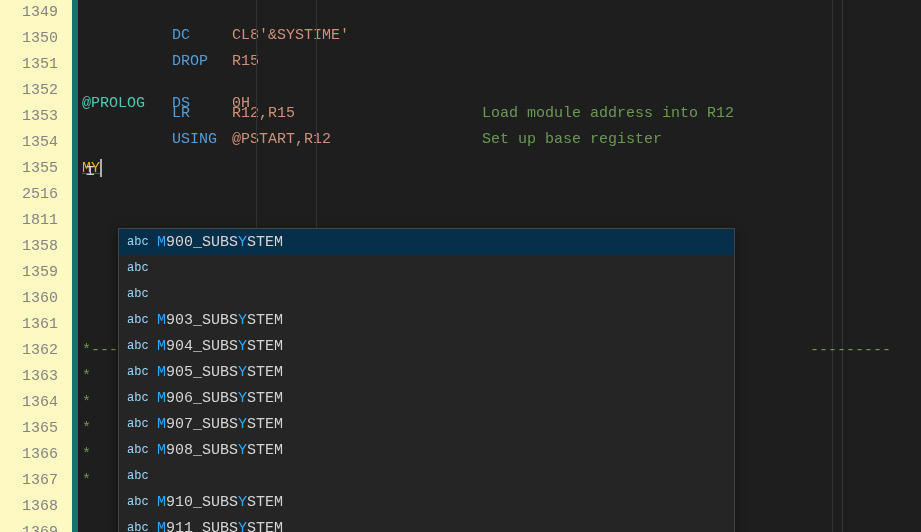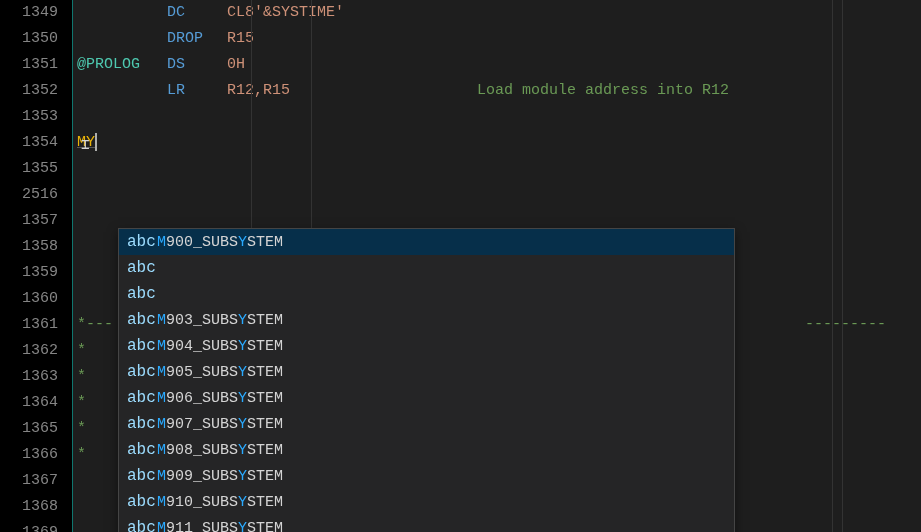--- a/index.html
+++ b/index.html
@@ -13,51 +13,51 @@
     height: 532px;
     color: #d4d4d4;
   }
   .editor {
     display: flex;
     height: 100%;
     position: relative;
   }
   .gutter {
     width: 58px;
-    background: #000000;
+    background: #fef9c3;
     color: #858585;
     text-align: right;
     padding-right: 14px;
     user-select: none;
     flex-shrink: 0;
     line-height: 26px;
     padding-top: 0;
   }
   .line-num {
     height: 26px;
   }
   .code-area {
     flex: 1;
     position: relative;
     line-height: 26px;
-    border-left: 1px solid #0f766e;
+    border-left: 6px solid #0f766e;
   }
   .code-line {
     height: 26px;
     white-space: pre;
     padding-left: 4px;
   }
   .label   { color: #4ec9b0; }
   .opcode  { color: #569cd6; }
   .operand { color: #ce9178; }
   .comment { color: #6a9955; }
   .star    { color: #6a9955; }
 
   
-  .col-label   { display:inline-block; width:90px; }
+  .col-label   { display:inline-block; width:90px;margin-top:39px; }
   .col-opcode  { display:inline-block; width:60px; }
   .col-operand { display:inline-block; width:250px; }
 
   .cursor-line {
     position: relative;
   }
   .cursor-text {
     color:#eab308;
     text-decoration: underline;
     text-decoration-color:#555;
@@ -91,21 +91,21 @@
     display: flex;
     align-items: center;
     padding-left: 4px;
     cursor: pointer;
   }
   .sug-row.selected {
     background: #062f4a;
   }
   .sug-icon {
     color:#9cdcfe;
-    font-size:16px;
+    font-size:12px;
     width:30px;
     text-align:left;
     padding-left:4px;
   }
   .sug-text {
     color:#d4d4d4;
   }
   .hl { color:#2aaaff; }
 
   .ruler1 { position:absolute; left:178px; top:0; bottom:0; width:1px; background:#333; }
@@ -123,21 +123,21 @@
 <div class="editor">
   <div class="gutter" id="gutter">
       <div class="line-num">1349</div>
       <div class="line-num">1350</div>
       <div class="line-num">1351</div>
       <div class="line-num">1352</div>
       <div class="line-num">1353</div>
       <div class="line-num">1354</div>
       <div class="line-num">1355</div>
       <div class="line-num">2516</div>
-      <div class="line-num">1357</div>
+      <div class="line-num">1811</div>
       <div class="line-num">1358</div>
       <div class="line-num">1359</div>
       <div class="line-num">1360</div>
       <div class="line-num">1361</div>
       <div class="line-num">1362</div>
       <div class="line-num">1363</div>
       <div class="line-num">1364</div>
       <div class="line-num">1365</div>
       <div class="line-num">1366</div>
       <div class="line-num">1367</div>
@@ -146,20 +146,21 @@
     </div>
   <div class="code-area" id="codearea">
     <div class="ruler1"></div>
     <div class="ruler2"></div>
     <div class="ruler-right1"></div>
     <div class="ruler-right2"></div>
   <div class="code-line"><span class="col-label label"></span><span class="col-opcode opcode">DC</span><span class="col-operand operand">CL8'&amp;SYSTIME'</span></div>
       <div class="code-line"><span class="col-label label"></span><span class="col-opcode opcode">DROP</span><span class="col-operand operand">R15</span></div>
       <div class="code-line"><span class="col-label label">@PROLOG</span><span class="col-opcode opcode">DS</span><span class="col-operand operand">0H</span></div>
       <div class="code-line"><span class="col-label label"></span><span class="col-opcode opcode">LR</span><span class="col-operand operand">R12,R15</span><span class="comment">Load module address into R12</span></div>
+      <div class="code-line"><span class="col-label label"></span><span class="col-opcode opcode">USING</span><span class="col-operand operand">@PSTART,R12</span><span class="comment">Set up base register</span></div>
       <div class="code-line"><span class="star"></span></div>
       <div class="code-line cursor-line"><span class="cursor-ibeam">⌶</span><span class="cursor-text">MY</span><span class="cursor-caret"></span></div>
       <div class="code-line"><span class="star"></span></div>
       <div class="code-line"><span class="star"></span></div>
       <div class="code-line"><span class="star"></span></div>
       <div class="code-line"><span class="star"></span></div>
       <div class="code-line"><span class="star"></span></div>
       <div class="code-line"><span class="star"></span></div>
       <div class="code-line"><span class="dashline">*---</span><span class="dashline" style="position: absolute; left: 732px;">---------</span></div>
       <div class="code-line"><span class="star">*</span></div>
@@ -199,21 +200,20 @@
       <div class="sug-row">
         <span class="sug-icon">abc</span>
         <span class="sug-text"><span class="hl">M</span><span>907_SUBS</span><span class="hl">Y</span><span>STEM</span></span>
       </div>
       <div class="sug-row">
         <span class="sug-icon">abc</span>
         <span class="sug-text"><span class="hl">M</span><span>908_SUBS</span><span class="hl">Y</span><span>STEM</span></span>
       </div>
       <div class="sug-row">
         <span class="sug-icon">abc</span>
-        <span class="sug-text"><span class="hl">M</span><span>909_SUBS</span><span class="hl">Y</span><span>STEM</span></span>
       </div>
       <div class="sug-row">
         <span class="sug-icon">abc</span>
         <span class="sug-text"><span class="hl">M</span><span>910_SUBS</span><span class="hl">Y</span><span>STEM</span></span>
       </div>
       <div class="sug-row">
         <span class="sug-icon">abc</span>
         <span class="sug-text"><span class="hl">M</span><span>911_SUBS</span><span class="hl">Y</span><span>STEM</span></span>
       </div>
     </div>

